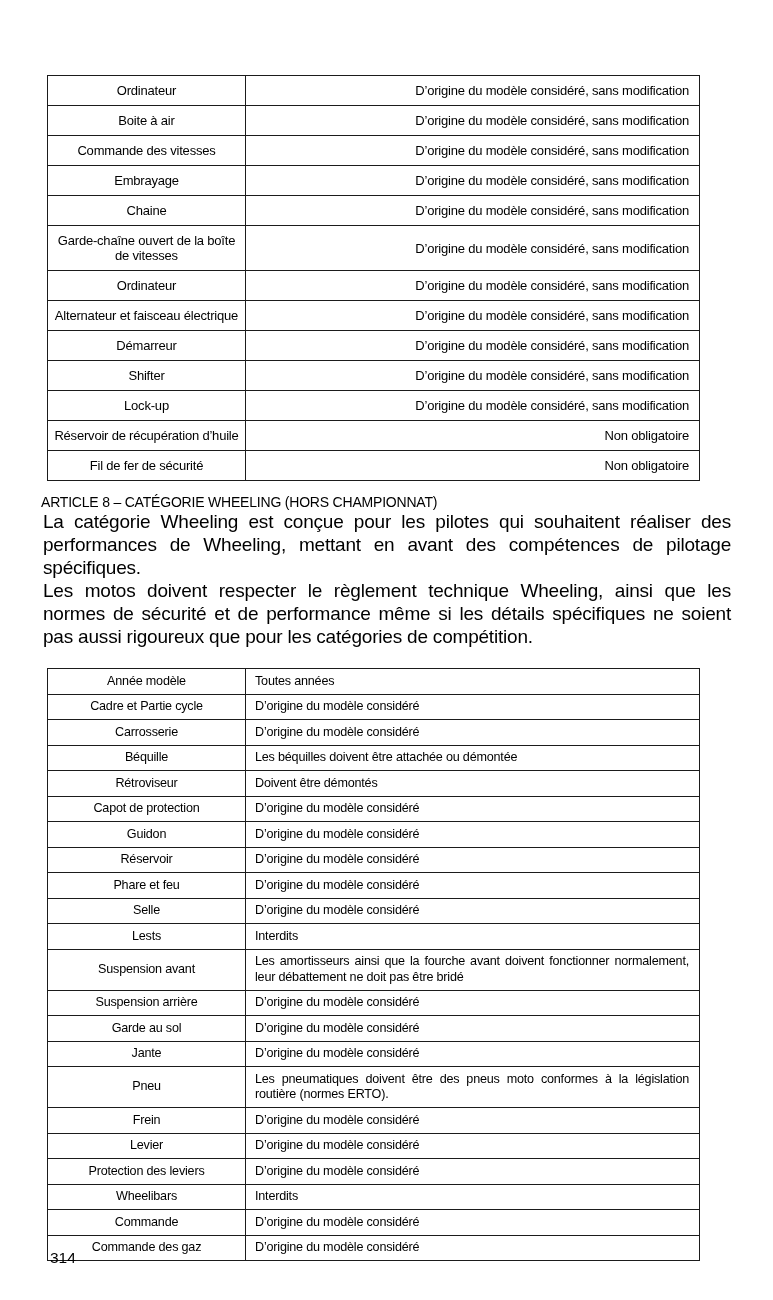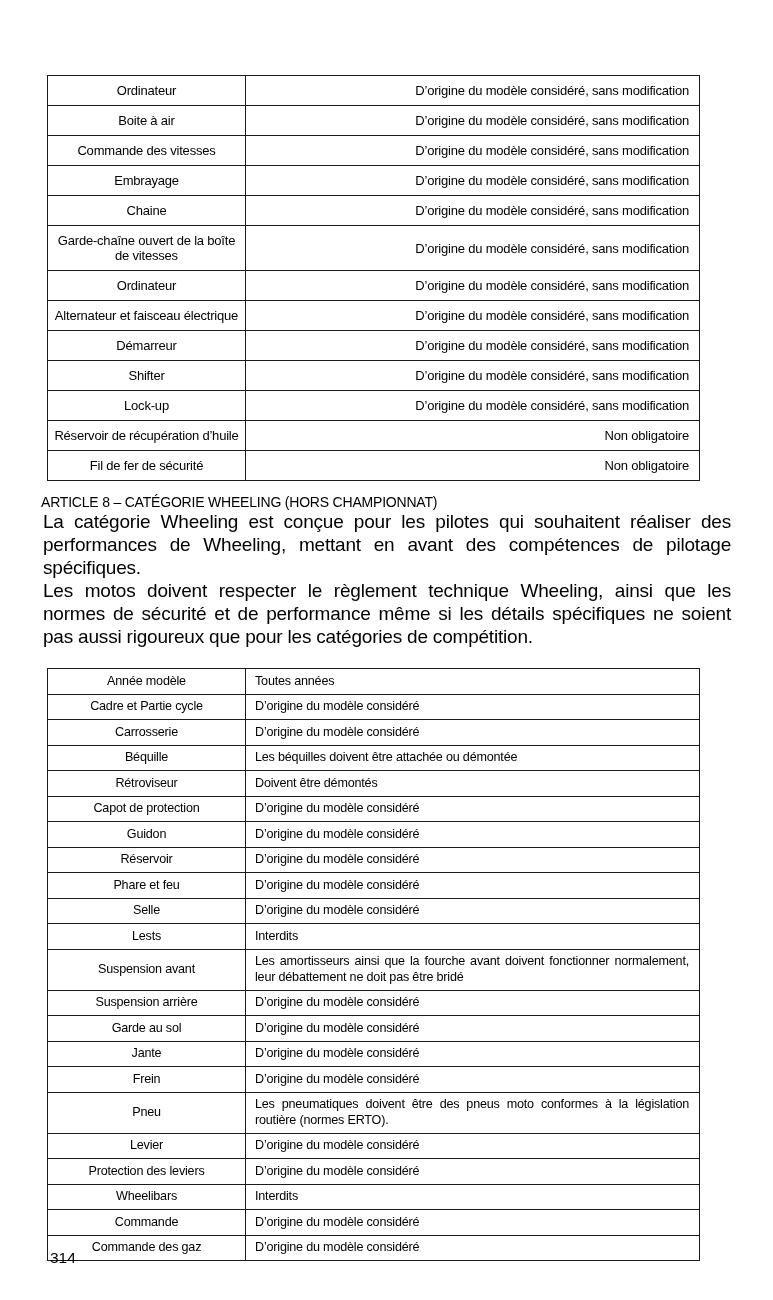--- a/index.html
+++ b/index.html
@@ -179,28 +179,28 @@
         </tr>
         <tr>
           <td class="c1">Garde au sol</td>
           <td class="c2">D’origine du modèle considéré</td>
         </tr>
         <tr>
           <td class="c1">Jante</td>
           <td class="c2">D’origine du modèle considéré</td>
         </tr>
         <tr>
-          <td class="c1">Frein</td>
-          <td class="c2">D’origine du modèle considéré</td>
-        </tr>
-        <tr>
           <td class="c1">Pneu</td>
           <td class="c2">Les pneumatiques doivent être des pneus moto conformes à la législation routière (normes ERTO).</td>
         </tr>
         <tr>
+          <td class="c1">Frein</td>
+          <td class="c2">D’origine du modèle considéré</td>
+        </tr>
+        <tr>
           <td class="c1">Levier</td>
           <td class="c2">D’origine du modèle considéré</td>
         </tr>
         <tr>
           <td class="c1">Protection des leviers</td>
           <td class="c2">D’origine du modèle considéré</td>
         </tr>
         <tr>
           <td class="c1">Wheelibars</td>
           <td class="c2">Interdits</td>

